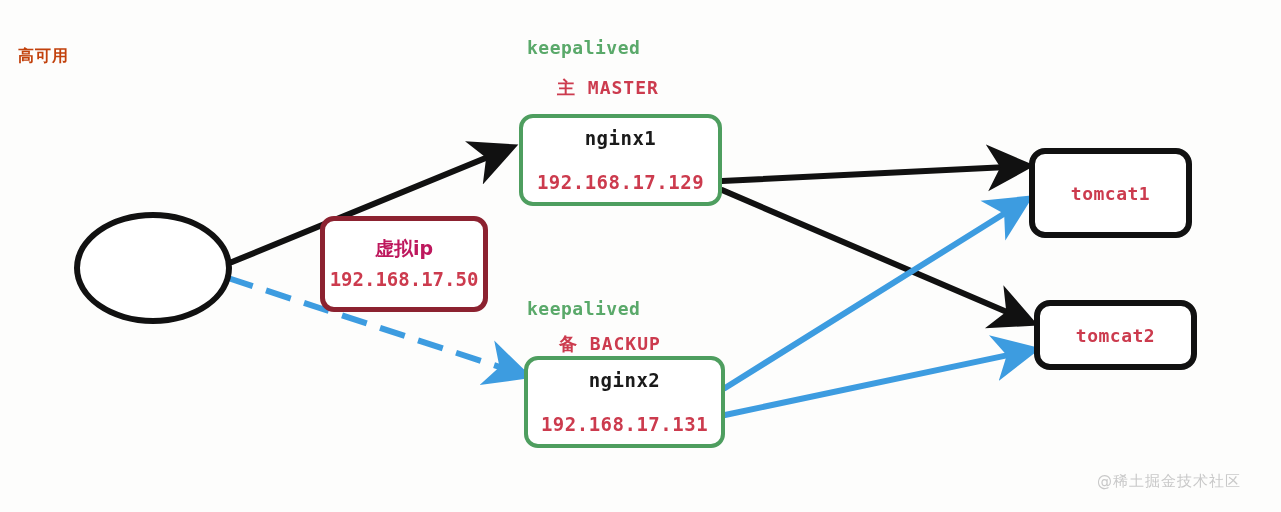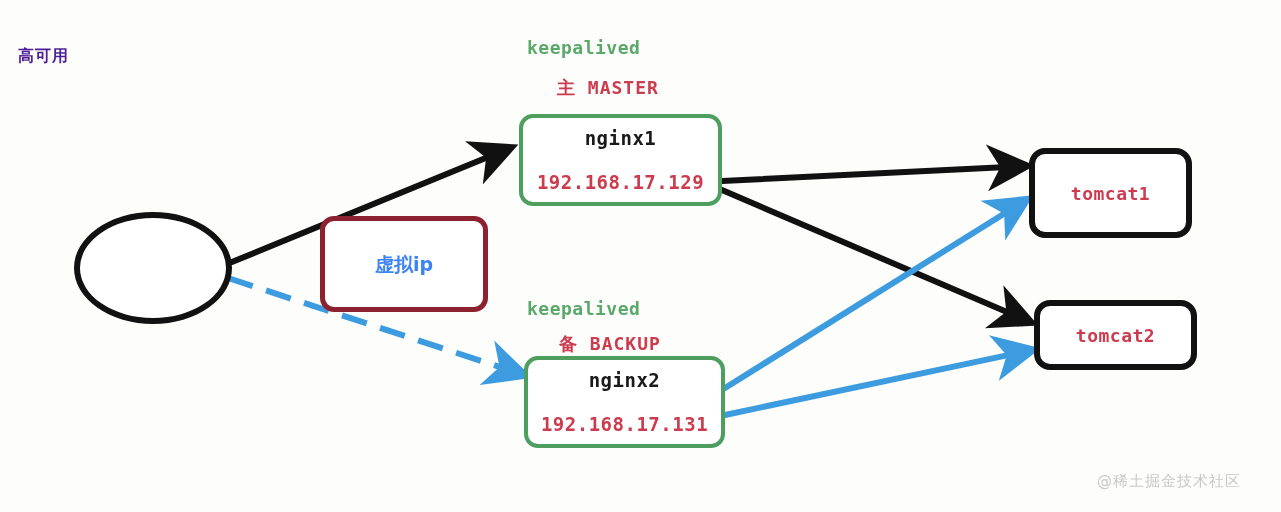--- a/index.html
+++ b/index.html
@@ -73,21 +73,21 @@
 
   
   .vip-box {
     border: 5px solid #8c2230;
     border-radius: 14px;
   }
   .vip-title {
     font-family: "DejaVu Sans", sans-serif;
     font-size: 19px;
     font-weight: 700;
-    color: #3b82f6;
+    color: #be185d;
     line-height: 1.1;
   }
   .vip-ip {
     font-family: "DejaVu Sans Mono", "Liberation Mono", monospace;
     font-size: 19px;
     font-weight: 700;
     color: #cc3b4e;
     margin-top: 10px;
     line-height: 1.1;
   }
@@ -118,21 +118,21 @@
     font-family: "DejaVu Sans Mono", "Liberation Mono", monospace;
     font-size: 18px;
     font-weight: 700;
     color: #cc3b4e;
     letter-spacing: 1px;
   }
   .label-ha {
     font-family: "DejaVu Sans", sans-serif;
     font-size: 16px;
     font-weight: 700;
-    color: #4c1d95;
+    color: #c2410c;
     letter-spacing: 1px;
   }
   .watermark {
     position: absolute;
     font-family: "DejaVu Sans", sans-serif;
     font-size: 15px;
     color: #c9c9c9;
     white-space: nowrap;
     letter-spacing: 1px;
   }
@@ -173,20 +173,21 @@
 
   <div class="label label-keepalived" style="left:527px; top:299px;">keepalived</div>
 
   <div class="label label-role" style="left:559px; top:334px;">备 BACKUP</div>
 
   <div class="client-ellipse" style="left:74px; top:212px; width:158px; height:112px;">
   </div>
 
   <div class="node vip-box" style="left:320px; top:216px; width:168px; height:96px;">
     <div class="vip-title">虚拟ip</div>
+    <div class="vip-ip">192.168.17.50</div>
   </div>
 
   <div class="node nginx-box" style="left:519px; top:114px; width:203px; height:92px;">
     <div class="nginx-name">nginx1</div>
     <div class="nginx-ip">192.168.17.129</div>
   </div>
 
   <div class="node nginx-box" style="left:524px; top:356px; width:201px; height:92px;">
     <div class="nginx-name">nginx2</div>
     <div class="nginx-ip">192.168.17.131</div>

